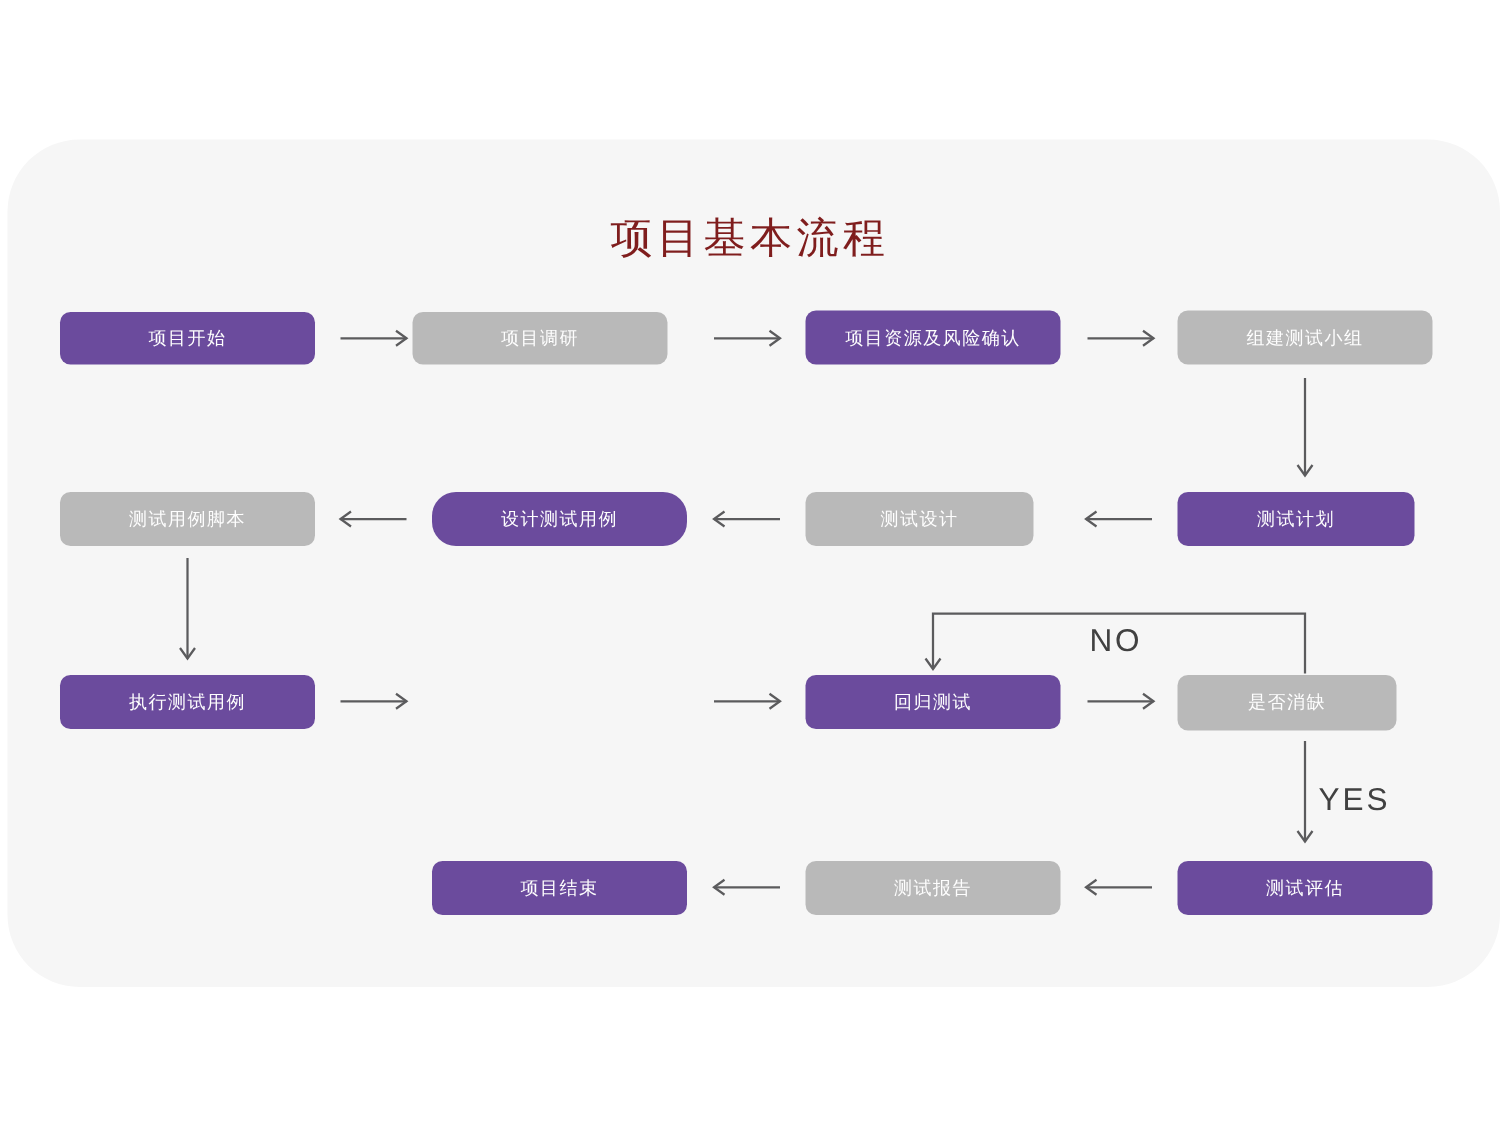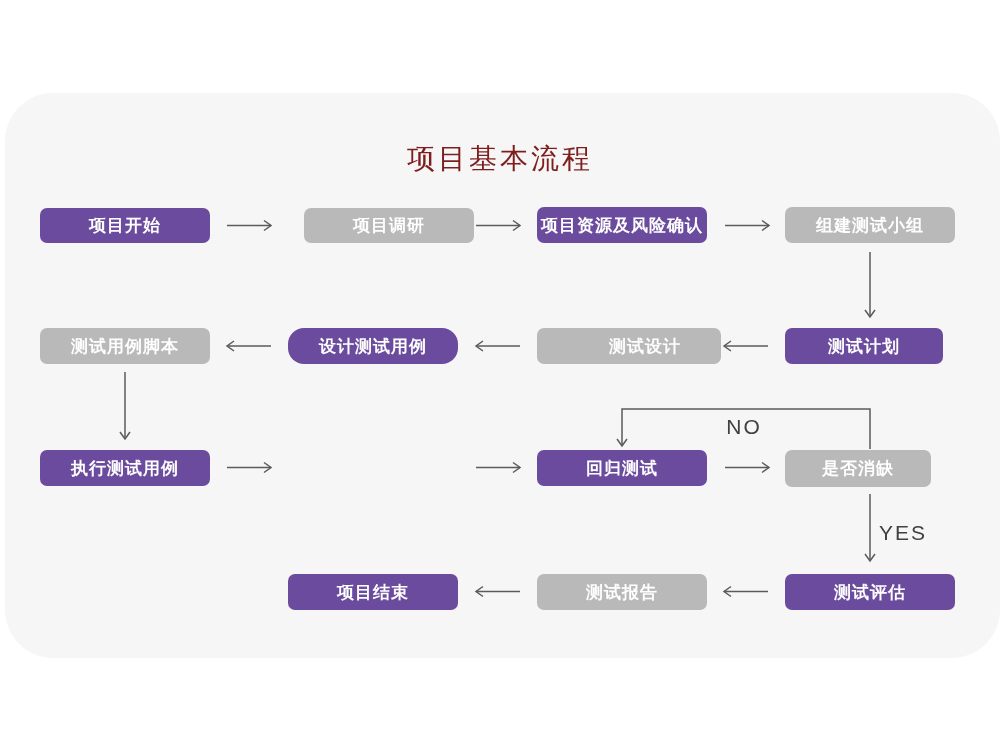--- a/index.html
+++ b/index.html
@@ -15,41 +15,41 @@
   }
   .page-title{
     position:absolute;top:140px;left:0;width:1000px;
     text-align:center;font-size:28px;font-weight:400;
     color:#7f1d1d;letter-spacing:3px;
   }
   #flow-canvas{position:absolute;left:0;top:0;width:1000px;height:750px;}
   #edge-layer{position:absolute;left:0;top:0;width:1000px;height:750px;pointer-events:none;}
   .flow-node{
     position:absolute;display:flex;align-items:center;justify-content:center;
-    border-radius:7px;font-size:17px;letter-spacing:1px;line-height:21px;
-    color:var(--box-text,#fefefe);white-space:pre-line;text-align:center;font-weight:bold;
+    border-radius:7px;font-size:12px;letter-spacing:1px;line-height:21px;
+    color:var(--box-text,#fefefe);white-space:pre-line;text-align:center;
   }
   .flow-node.primary{background:var(--purple,#6b4b9d);}
   .flow-node.secondary{background:var(--gray,#b9b9b9);}
   .edge{fill:none;stroke:var(--arrow,#5b5b5d);stroke-width:1.5;}
   .edge-label{font-size:21px;fill:#414141;letter-spacing:2px;}
 </style>
 </head>
 <body>
 
 <div class="card"></div>
 <div class="page-title">项目基本流程</div>
 
 <div id="flow-canvas">
     <div class="flow-node primary" style="left: 40px; top: 208px; width: 170px; height: 35px;">项目开始</div>
-    <div class="flow-node secondary" style="left: 304px; top: 208px; width: 170px; height: 35px;">项目调研</div>
+    <div class="flow-node secondary" style="left: 275px; top: 208px; width: 170px; height: 35px;">项目调研</div>
     <div class="flow-node primary" style="left: 537px; top: 207px; width: 170px; height: 36px;">项目资源及风险确认</div>
     <div class="flow-node secondary" style="left: 785px; top: 207px; width: 170px; height: 36px;">组建测试小组</div>
     <div class="flow-node primary" style="left: 785px; top: 328px; width: 158px; height: 36px; text-align: right;">测试计划</div>
-    <div class="flow-node secondary" style="left: 537px; top: 328px; width: 152px; height: 36px; padding-left: 32px;">测试设计</div>
+    <div class="flow-node secondary" style="left: 537px; top: 328px; width: 152px; height: 36px;">测试设计</div>
     <div class="flow-node primary" style="left: 288px; top: 328px; width: 170px; height: 36px; border-radius: 16px;">设计测试用例</div>
     <div class="flow-node secondary" style="left: 40px; top: 328px; width: 170px; height: 36px;">测试用例脚本</div>
     <div class="flow-node primary" style="left: 40px; top: 450px; width: 170px; height: 36px;">执行测试用例</div>
     <div class="flow-node primary" style="left: 537px; top: 450px; width: 170px; height: 36px;">回归测试</div>
     <div class="flow-node secondary" style="left: 785px; top: 450px; width: 146px; height: 37px;">是否消缺</div>
     <div class="flow-node primary" style="left: 785px; top: 574px; width: 170px; height: 36px;">测试评估</div>
     <div class="flow-node secondary" style="left: 537px; top: 574px; width: 170px; height: 36px;">测试报告</div>
     <div class="flow-node primary" style="left: 288px; top: 574px; width: 170px; height: 36px;">项目结束</div>
   </div>
 

